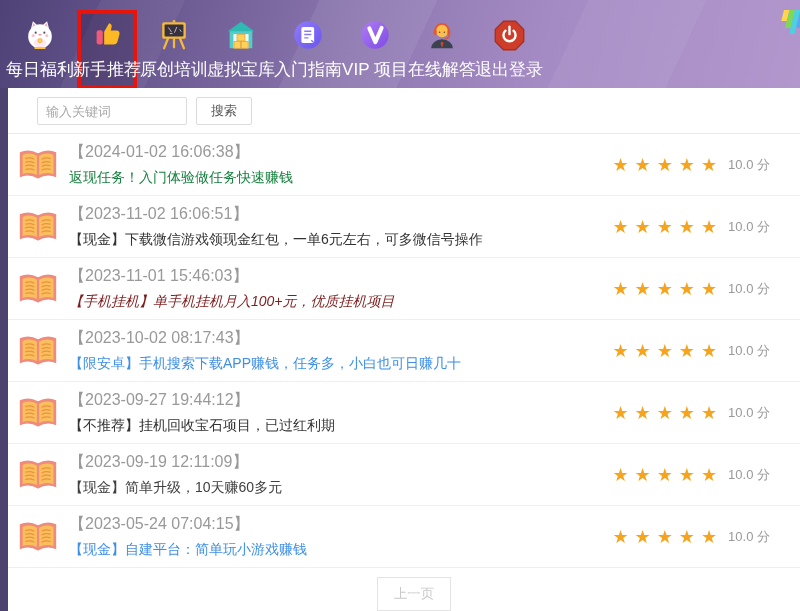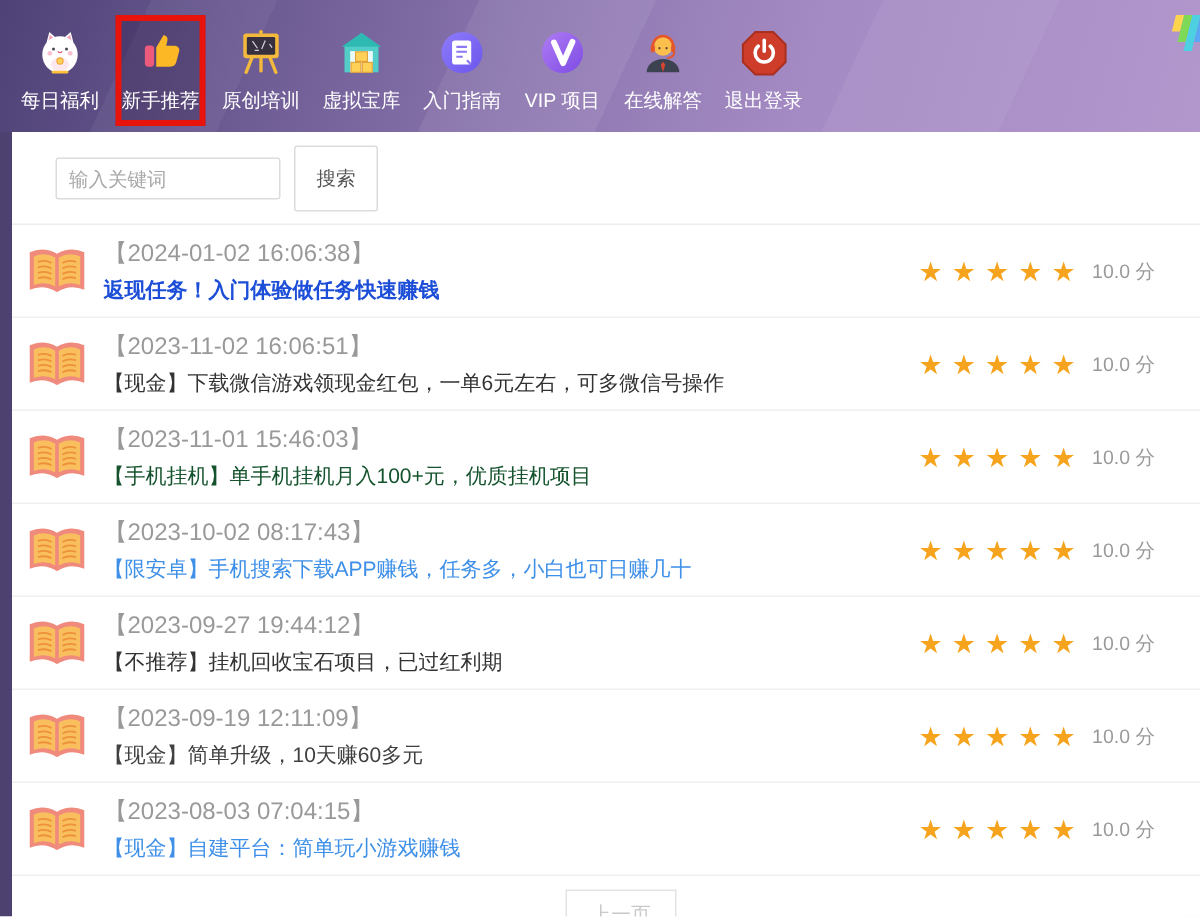--- a/index.html
+++ b/index.html
@@ -12,36 +12,36 @@
          background:linear-gradient(105deg,#4e4276 0%,#6d5b94 22%,#8d77b0 45%,#a58bc4 68%,#b197cc 100%); }
   .nav::before { content:""; position:absolute; inset:0; pointer-events:none;
          background:linear-gradient(115deg, transparent 0 12%, rgba(255,255,255,.05) 12% 22%,
             transparent 22% 38%, rgba(255,255,255,.07) 38% 52%, transparent 52% 70%,
             rgba(255,255,255,.05) 70% 84%, transparent 84%); }
   .nav-items { position:relative; display:flex; gap:7px; padding:10px 0 0 10px; }
   .nav-item { width:60px; border:4px solid transparent; display:flex; flex-direction:column;
               align-items:center; gap:6px; padding:2px 0 4px 0; cursor:pointer; }
   .nav-item.highlighted { border-color:#e8140c; background:rgba(35,18,58,.30); }
   .nav-icon { height:36px; display:flex; align-items:flex-end; justify-content:center; }
-  .nav-label { color:#fff; font-size:13px; white-space:nowrap; }
+  .nav-label { color:#fff; font-size:17px; white-space:nowrap; }
   .site-logo { position:absolute; right:-7px; top:6px; }
 
   
   .left-strip  { position:absolute; left:0; top:88px; width:8px; bottom:0; background:#4d4170; }
   .scroll-strip{ position:absolute; right:0; top:130px; width:10px; bottom:0;
                  background:#f0f0f0; border-radius:6px 0 0 0; }
 
   
   .content { position:absolute; left:8px; top:88px; right:0; bottom:0; background:#fff; }
 
   .search-bar { display:flex; align-items:center; padding:9px 0 8px 4px; border-bottom:1px solid #ededed; }
   .search-input { width:150px; height:28px; border:1px solid #dcdcdc; border-radius:2px;
                   padding:0 8px; font-size:13px; color:#333; outline:none;margin-left:25px; }
   .search-input::placeholder { color:#a9a9a9; }
-  .search-btn { margin-left:9px; height:44px; padding:0 14px; border:1px solid #dcdcdc;
+  .search-btn { margin-left:9px; height:28px; padding:0 14px; border:1px solid #dcdcdc;
                 background:#fff; color:#555; font-size:13px; border-radius:2px; cursor:pointer; }
 
   .row { display:flex; align-items:center; height:62px; border-bottom:1px solid #efefef; padding-left:10px; }
   .book { width:40px; height:35px; margin-right:11px; flex:none; }
   .row-main { flex:1; min-width:0; }
   .ts { font-size:16px; color:#999; margin-bottom:5px; }
   .title { font-size:14px; cursor:pointer; text-decoration:none; display:inline-block; }
   .row-right { display:flex; align-items:center; margin-right:30px; flex:none; }
   .stars { color:#f6a41d; font-size:18px; letter-spacing:6px; line-height:1; }
   .score { color:#999; font-size:13px; margin-left:5px; white-space:nowrap; }
@@ -218,21 +218,21 @@
   </div>
 
   <div class="rows">
 
     <div class="row">
       <svg class="book">
           <use href="#icon-book"></use>
         </svg>
       <div class="row-main">
         <div class="ts">【2024-01-02 16:06:38】</div>
-        <a class="title" style="color: #1d4ed8; font-weight: bold;">返现任务！入门体验做任务快速赚钱</a>
+        <a class="title" style="color: #15803d;">返现任务！入门体验做任务快速赚钱</a>
       </div>
       <div class="row-right">
         <span class="stars">★★★★★</span>
         <span class="score">10.0 分</span>
       </div>
     </div>
 
     <div class="row">
       <svg class="book">
           <use href="#icon-book"></use>
@@ -246,21 +246,21 @@
         <span class="score">10.0 分</span>
       </div>
     </div>
 
     <div class="row">
       <svg class="book">
           <use href="#icon-book"></use>
         </svg>
       <div class="row-main">
         <div class="ts">【2023-11-01 15:46:03】</div>
-        <a class="title" style="color: #14532d;">【手机挂机】单手机挂机月入100+元，优质挂机项目</a>
+        <a class="title" style="color: #7f1d1d; font-style: italic;">【手机挂机】单手机挂机月入100+元，优质挂机项目</a>
       </div>
       <div class="row-right">
         <span class="stars">★★★★★</span>
         <span class="score">10.0 分</span>
       </div>
     </div>
 
     <div class="row">
       <svg class="book">
           <use href="#icon-book"></use>
@@ -301,21 +301,21 @@
         <span class="stars">★★★★★</span>
         <span class="score">10.0 分</span>
       </div>
     </div>
 
     <div class="row">
       <svg class="book">
           <use href="#icon-book"></use>
         </svg>
       <div class="row-main">
-        <div class="ts">【2023-08-03 07:04:15】</div>
+        <div class="ts">【2023-05-24 07:04:15】</div>
         <a class="title" style="color: rgb(61, 143, 232);">【现金】自建平台：简单玩小游戏赚钱</a>
       </div>
       <div class="row-right">
         <span class="stars">★★★★★</span>
         <span class="score">10.0 分</span>
       </div>
     </div>
   </div>
 
   <div class="pagination">

